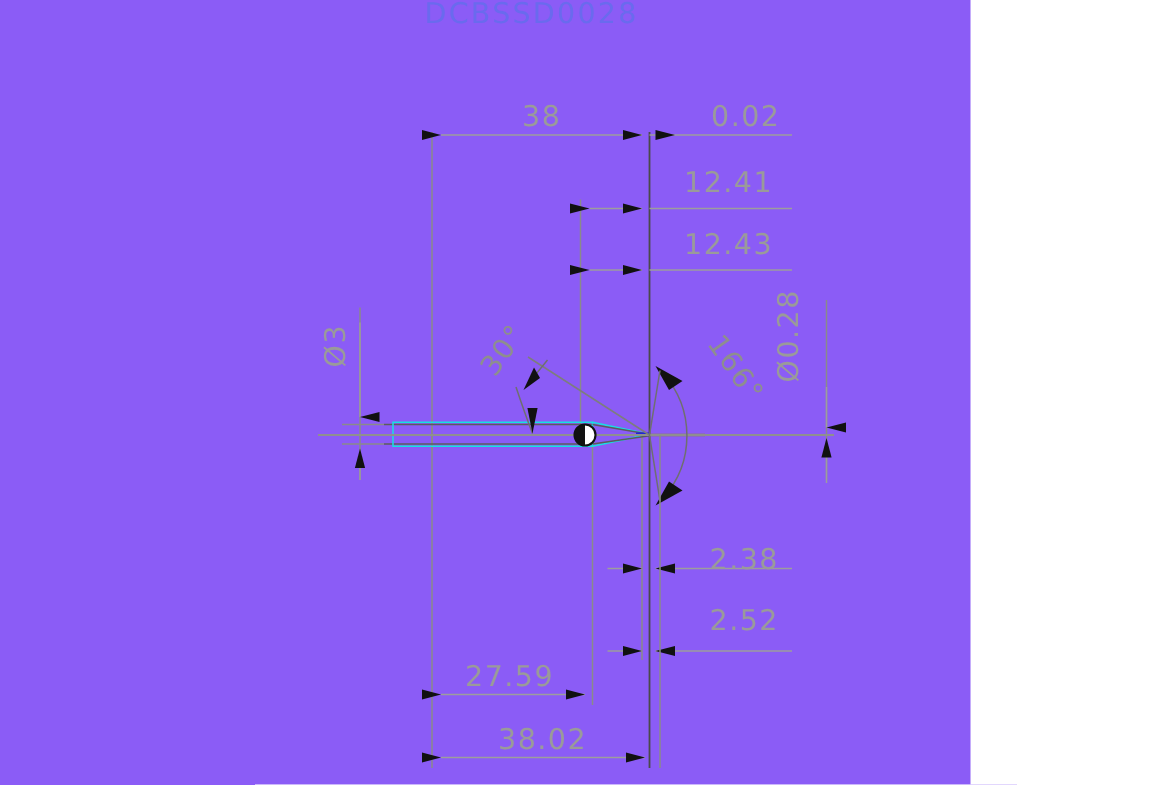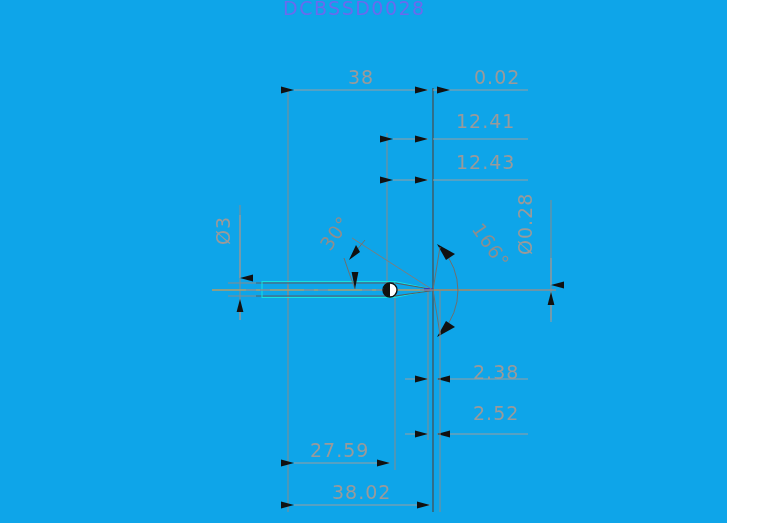--- a/index.html
+++ b/index.html
@@ -8,23 +8,23 @@
     background: #ffffff;
   }
   body {
     width: 767px;
     height: 523px;
     overflow: hidden;
     font-family: "DejaVu Sans", sans-serif;
   }
   #drawing-root {
     position: relative;
-    width: 727px;
+    width: 647px;
     height: 523px;
-    background: #0ea5e9;
+    background: #8b5cf6;
     text-align: center;
   }
   svg#cad-canvas {
     position: absolute;
     left: 0;
     top: 0;
     width: 767px;
     height: 523px;
     display: block;
   }

